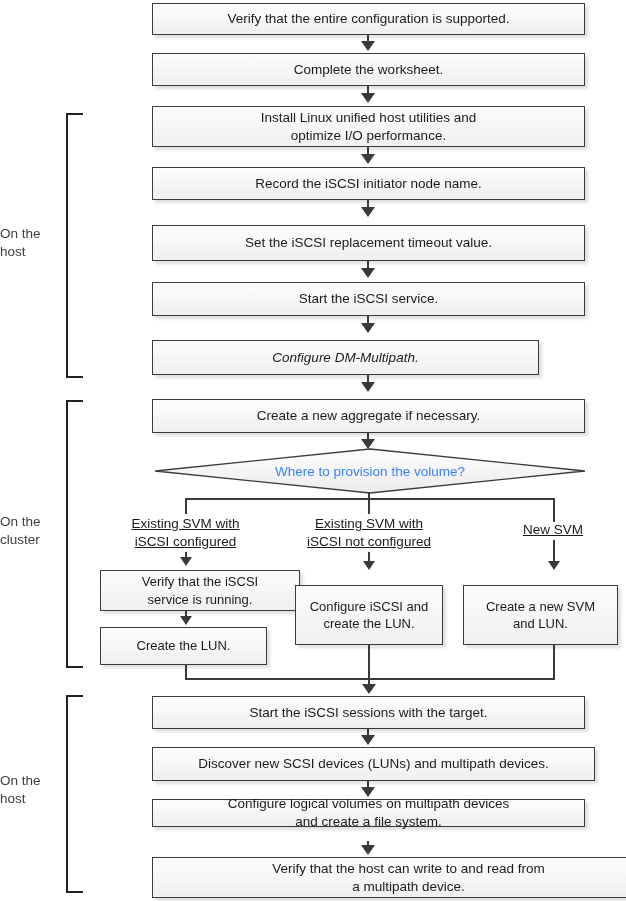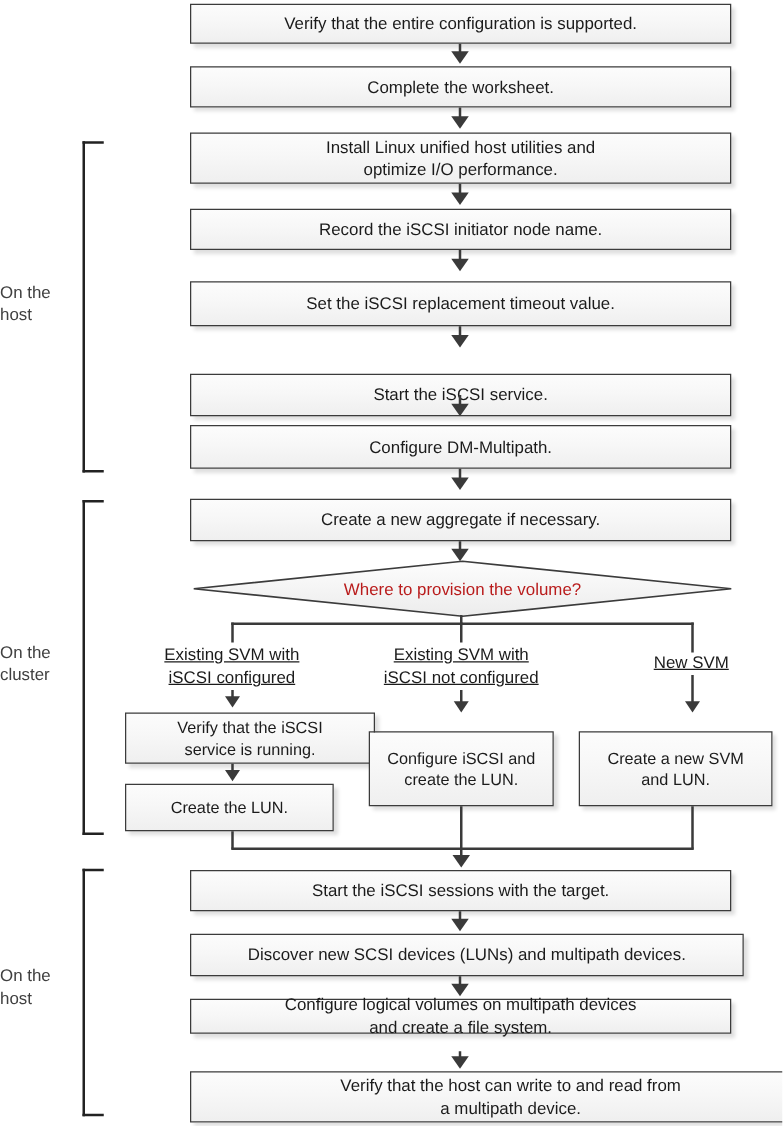--- a/index.html
+++ b/index.html
@@ -39,21 +39,21 @@
     position:absolute;
     display:flex;
     align-items:center;
     justify-content:center;
   }
   .diamond-wrap svg{position:absolute;left:0;top:0;}
   .diamond-label{
     position:relative;
     z-index:2;
     font-size:13.5px;
-    color:#b91c1c;
+    color:#3b82f6;
     text-align:right;
   }
 
   
   .vline{
     position:absolute;
     width:2px;
     background:#3a3a3a;
   }
   .hline{
@@ -148,26 +148,26 @@
   <div class="box" style="left:152px;top:167px;width:433px;height:33px;">Record the iSCSI initiator node name.</div>
 
   <div class="vline" style="left:367px;top:200px;height:10px;"></div>
   <div class="arrowhead" style="left:361px;top:207px;"></div>
 
   <div class="box" style="left:152px;top:225px;width:433px;height:36px;">Set the iSCSI replacement timeout value.</div>
 
   <div class="vline" style="left:367px;top:261px;height:10px;"></div>
   <div class="arrowhead" style="left:361px;top:268px;"></div>
 
-  <div class="box" style="left:152px;top:282px;width:433px;height:34px;margin-top:17px;">Start the iSCSI service.</div>
+  <div class="box" style="left:152px;top:282px;width:433px;height:34px;">Start the iSCSI service.</div>
 
   <div class="vline" style="left:367px;top:316px;height:10px;"></div>
   <div class="arrowhead" style="left:361px;top:323px;"></div>
 
-  <div class="box" style="left:152px;top:340px;width:433px;height:35px;">Configure DM-Multipath.</div>
+  <div class="box" style="left:152px;top:340px;width:387px;height:35px;font-style:italic;">Configure DM-Multipath.</div>
 
   <div class="vline" style="left:367px;top:375px;height:10px;"></div>
   <div class="arrowhead" style="left:361px;top:382px;"></div>
 
   <div class="box" style="left:152px;top:399px;width:433px;height:34px;">Create a new aggregate if necessary.</div>
 
   <div class="vline" style="left:367px;top:433px;height:9px;"></div>
   <div class="arrowhead" style="left:361px;top:439px;"></div>
 
   <div class="diamond-wrap" style="left:152px;top:447px;width:436px;height:48px;">

